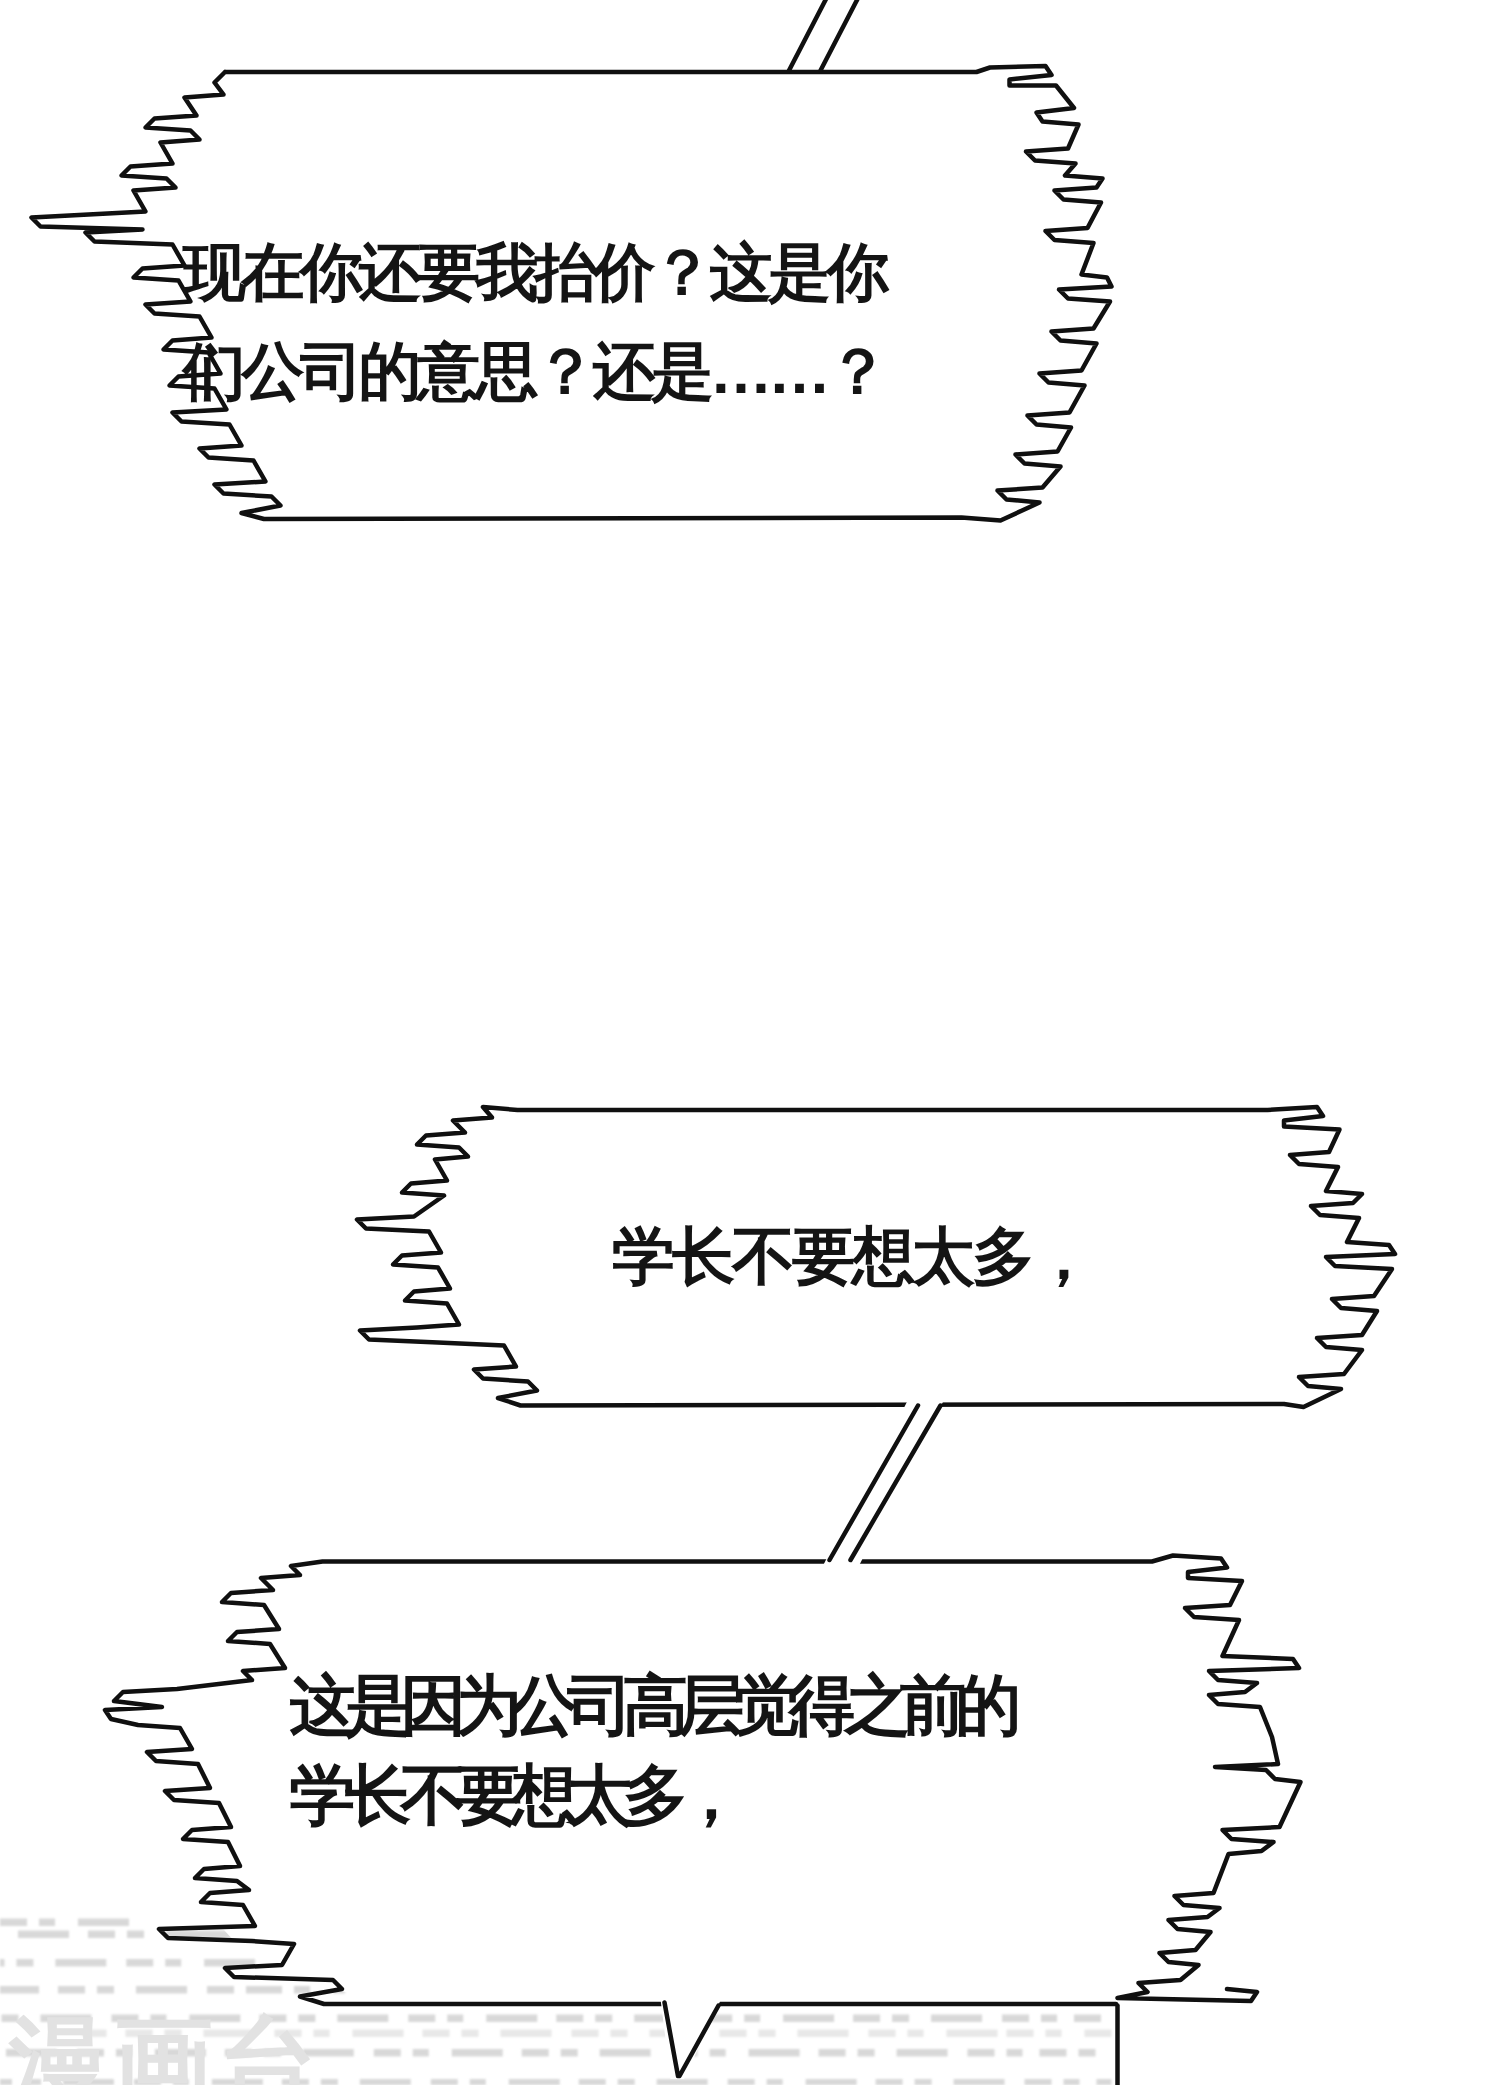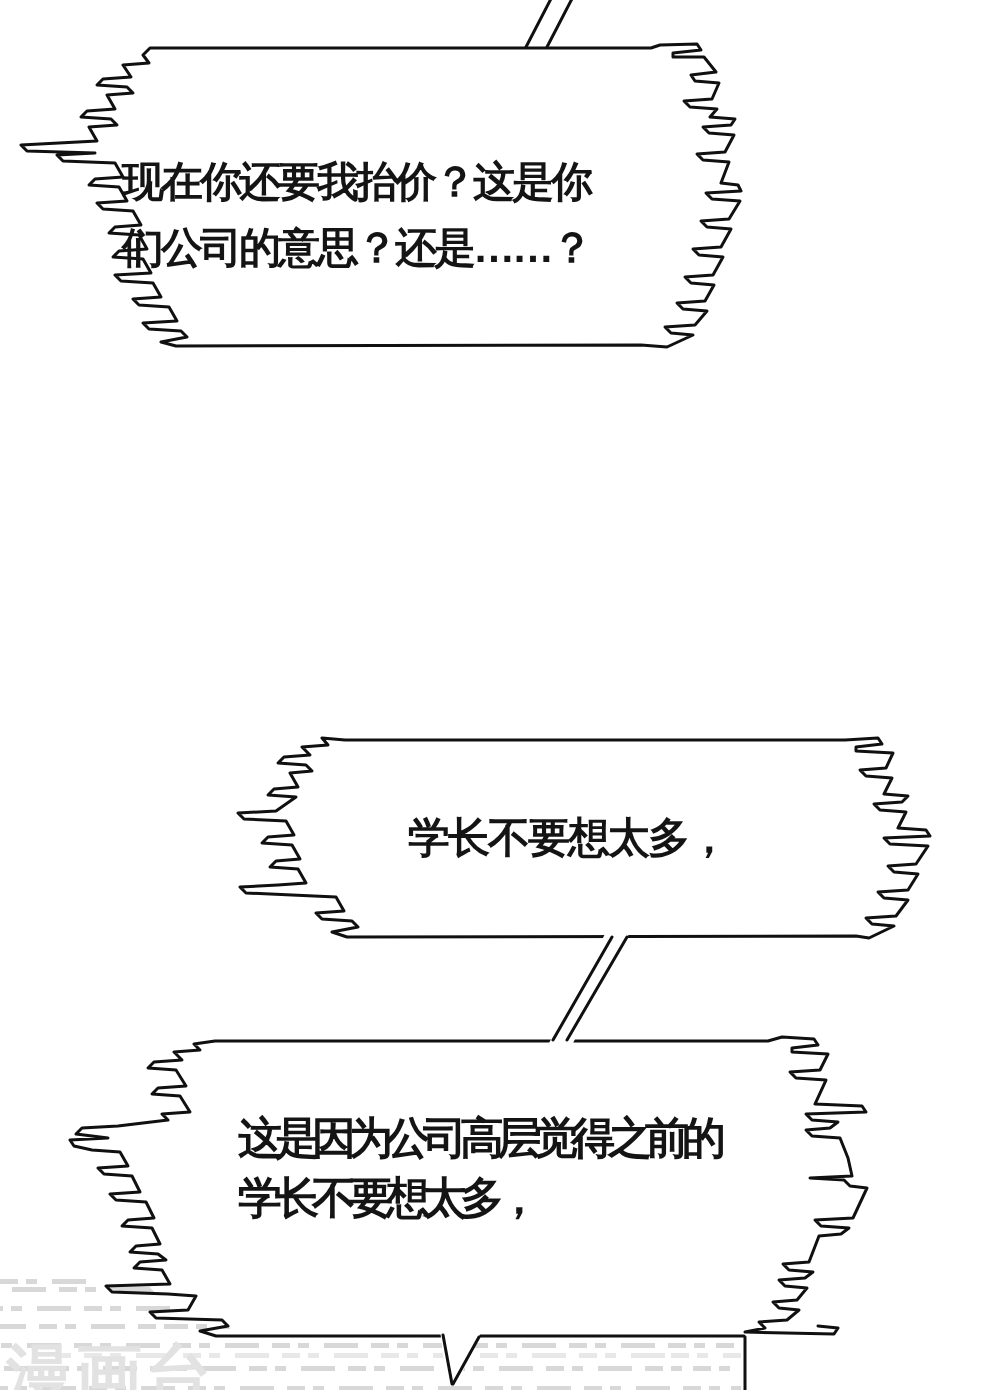--- a/index.html
+++ b/index.html
@@ -34,21 +34,21 @@
   .ln { fill:none; stroke:#101010; stroke-width:3; stroke-linejoin:round; stroke-linecap:round; }
   .fl { fill:#ffffff; stroke:none; }
 
   
   .bubble-text {
     position:absolute; z-index:3;
     font-weight:bold; color:#141414; white-space:nowrap;
   }
   #t1 { left:122px; top:149px; font-size:42px; line-height:66px; letter-spacing:-3px; }
   #t2 { left:408px; top:812px; font-size:42px; line-height:52px; letter-spacing:-2px; }
-  #t3 { left:193px; top:1108px; font-size:44px; line-height:60px; letter-spacing:-7px;margin-left:45px; }
+  #t3 { left:193px; top:1108px; font-size:44px; line-height:60px; letter-spacing:-7px; }
 </style>
 </head>
 <body>
 
 <div class="stage">
 
   <div class="wm-layer">
     <div class="wrow" style="left:0;top:1279px;width:92px"></div>
     <div class="wrow" style="left:0;top:1287px;width:180px;background-position:-40px 0"></div>
     <div class="wrow" style="left:0;top:1306px;width:205px;background-position:-15px 0"></div>

